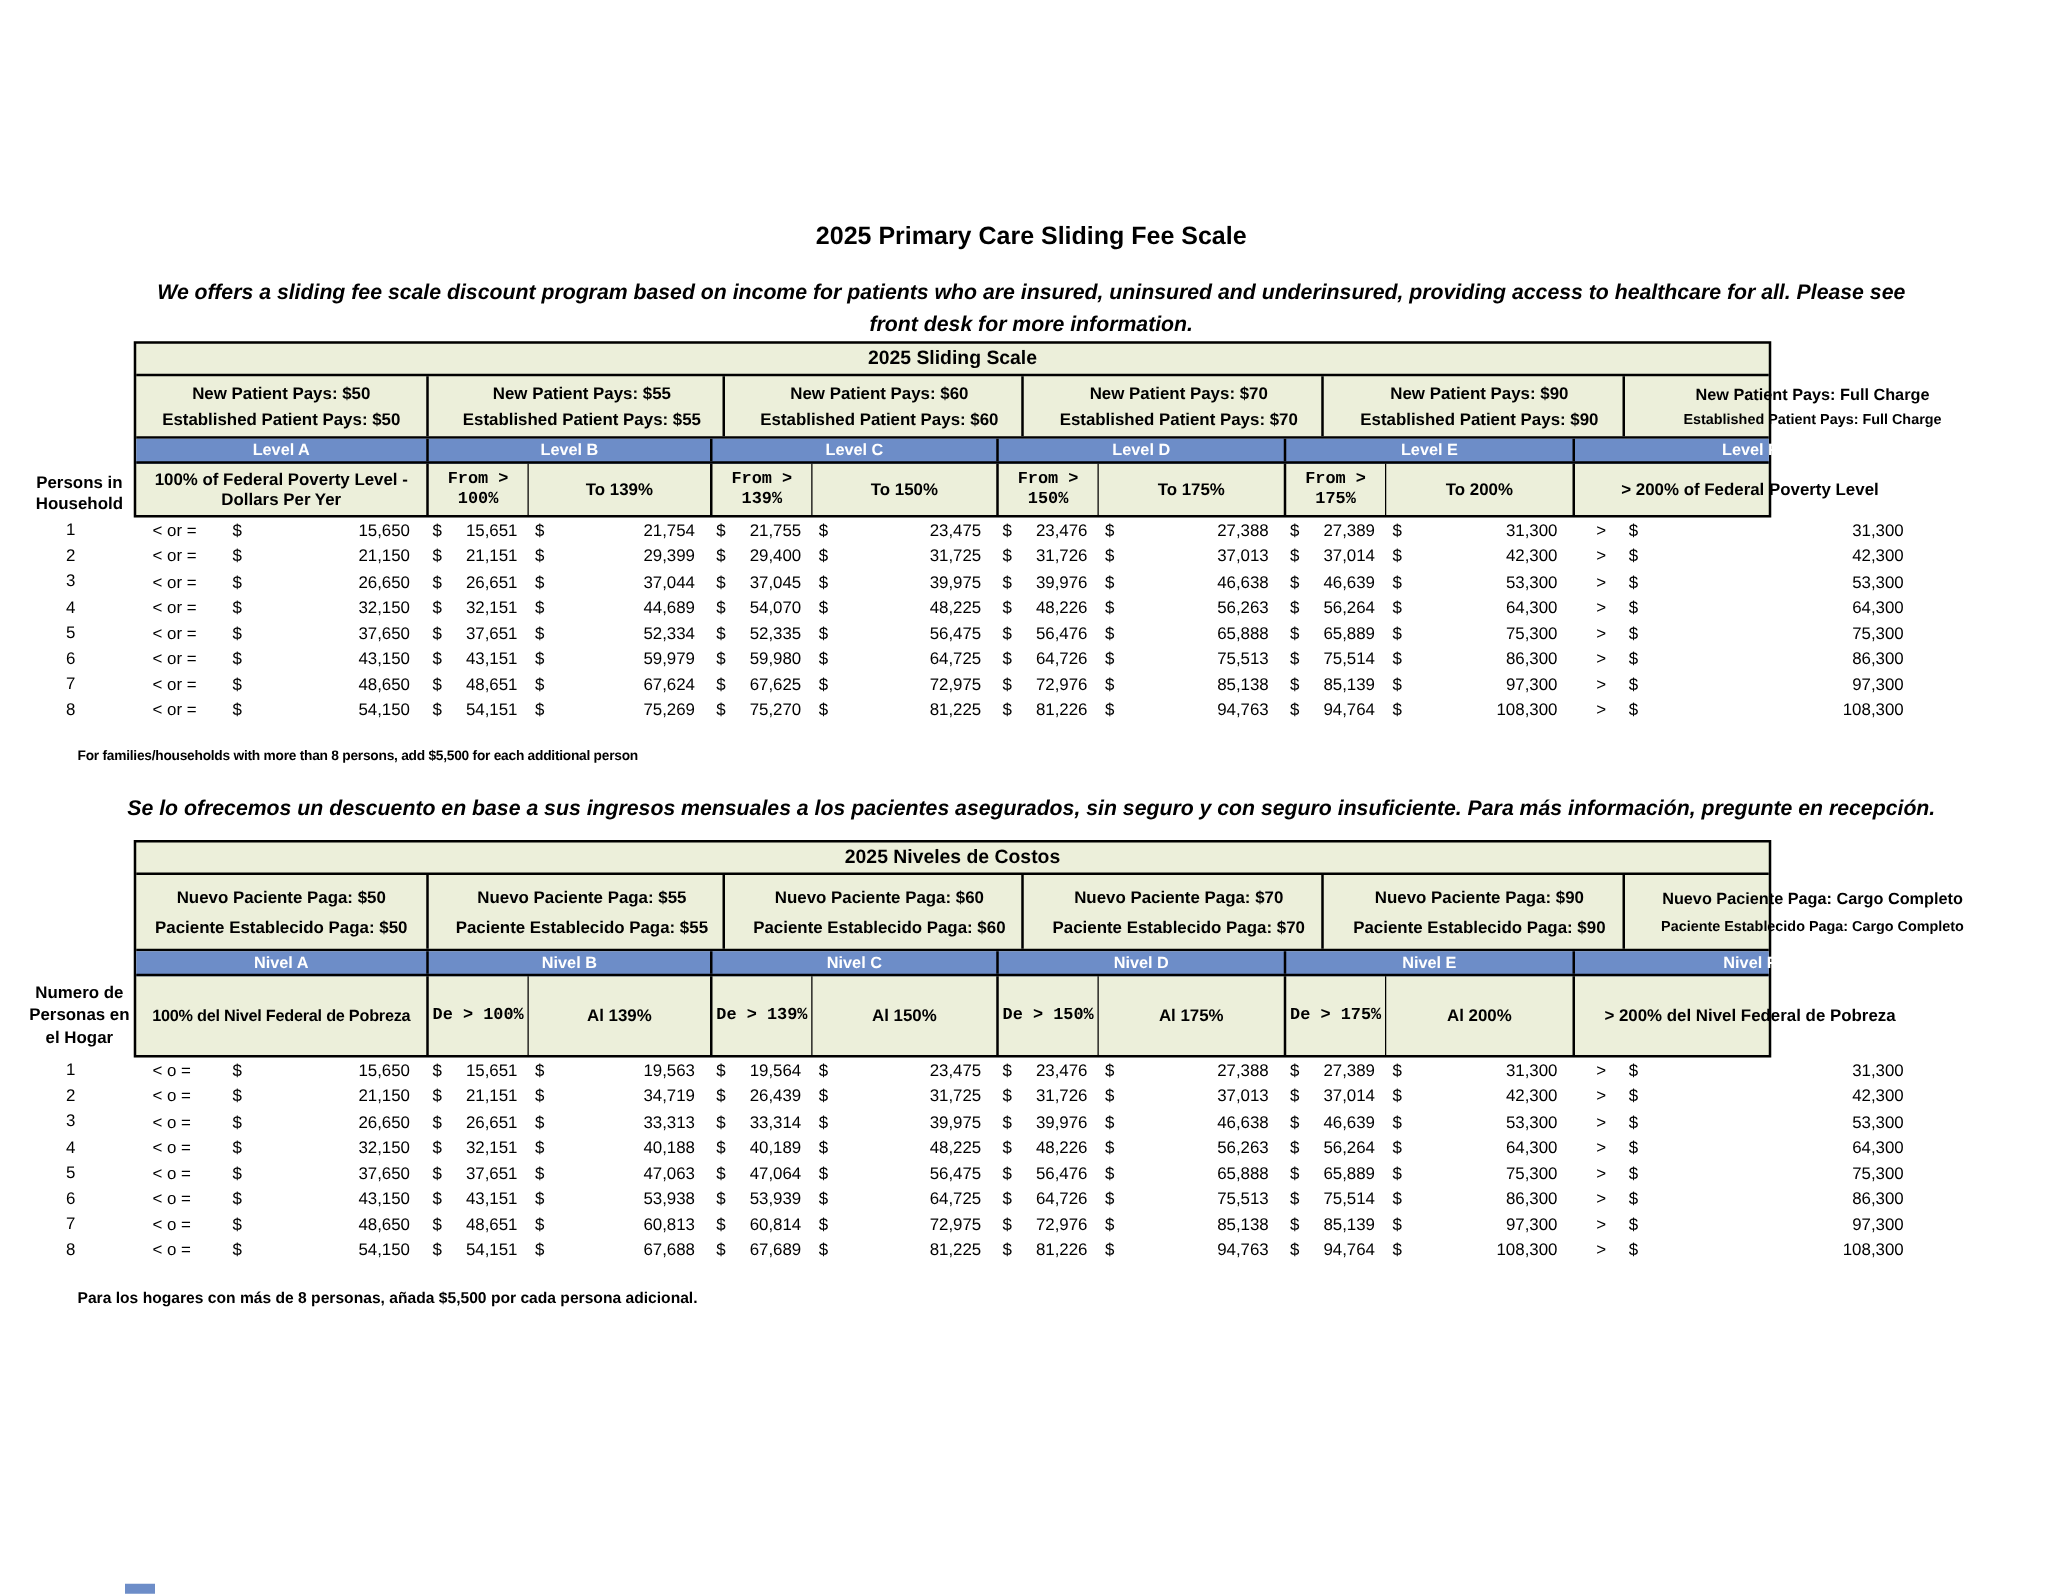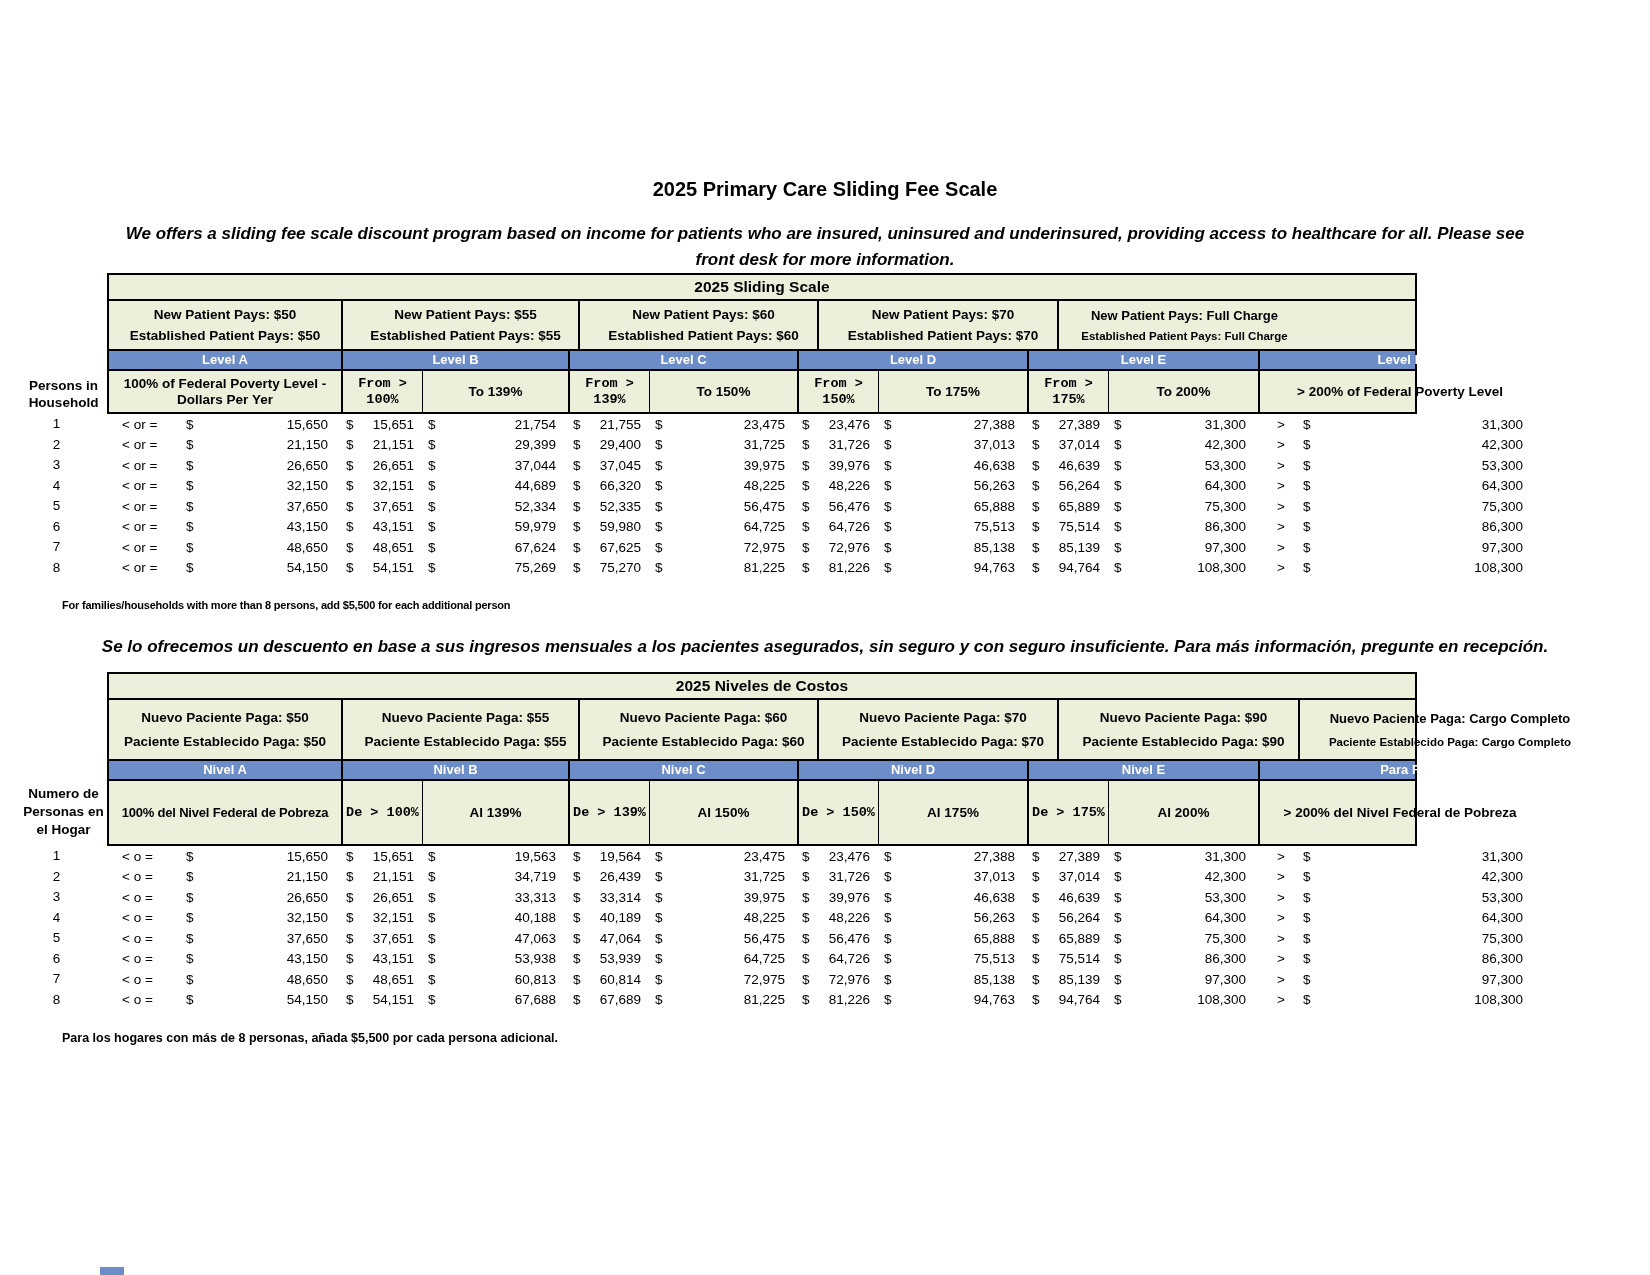--- a/index.html
+++ b/index.html
@@ -114,20 +114,24 @@
           <div class="pays-line l2">Established Patient Pays: $55</div>
         </div>
         <div class="pays-cell">
           <div class="pays-line l1">New Patient Pays: $60</div>
           <div class="pays-line l2">Established Patient Pays: $60</div>
         </div>
         <div class="pays-cell">
           <div class="pays-line l1">New Patient Pays: $70</div>
           <div class="pays-line l2">Established Patient Pays: $70</div>
         </div>
+        <div class="pays-cell">
+          <div class="pays-line l1">New Patient Pays: $90</div>
+          <div class="pays-line l2">Established Patient Pays: $90</div>
+        </div>
         <div class="pays-cell full-charge">
           <div class="pays-line l1">New Patient Pays: Full Charge</div>
           <div class="pays-line l2">Established Patient Pays: Full Charge</div>
         </div>
       </div>
     <div class="level-row">
         <div class="level-cell">Level A</div>
         <div class="level-cell">Level B</div>
         <div class="level-cell">Level C</div>
         <div class="level-cell">Level D</div>
@@ -293,21 +297,21 @@
         <div class="cell cell-from">
           <span class="cur">$</span>
           <span class="val">32,151</span>
         </div>
         <div class="cell cell-to">
           <span class="cur">$</span>
           <span class="val">44,689</span>
         </div>
         <div class="cell cell-from">
           <span class="cur">$</span>
-          <span class="val">66,320</span>
+          <span class="val">54,070</span>
         </div>
         <div class="cell cell-to">
           <span class="cur">$</span>
           <span class="val">48,225</span>
         </div>
         <div class="cell cell-from">
           <span class="cur">$</span>
           <span class="val">48,226</span>
         </div>
         <div class="cell cell-to">
@@ -547,21 +551,21 @@
           <div class="pays-line l1">Nuevo Paciente Paga: Cargo Completo</div>
           <div class="pays-line l2">Paciente Establecido Paga: Cargo Completo</div>
         </div>
       </div>
     <div class="level-row">
         <div class="level-cell">Nivel A</div>
         <div class="level-cell">Nivel B</div>
         <div class="level-cell">Nivel C</div>
         <div class="level-cell">Nivel D</div>
         <div class="level-cell">Nivel E</div>
-        <div class="level-cell">Para F</div>
+        <div class="level-cell">Nivel F</div>
       </div>
     <div class="subheader-row">
         <div class="sub-cell col-a">100% del Nivel Federal de Pobreza</div>
         <div class="sub-cell col-from">De &gt; 100%</div>
         <div class="sub-cell col-to">Al 139%</div>
         <div class="sub-cell col-from">De &gt; 139%</div>
         <div class="sub-cell col-to">Al 150%</div>
         <div class="sub-cell col-from">De &gt; 150%</div>
         <div class="sub-cell col-to">Al 175%</div>
         <div class="sub-cell col-from">De &gt; 175%</div>

